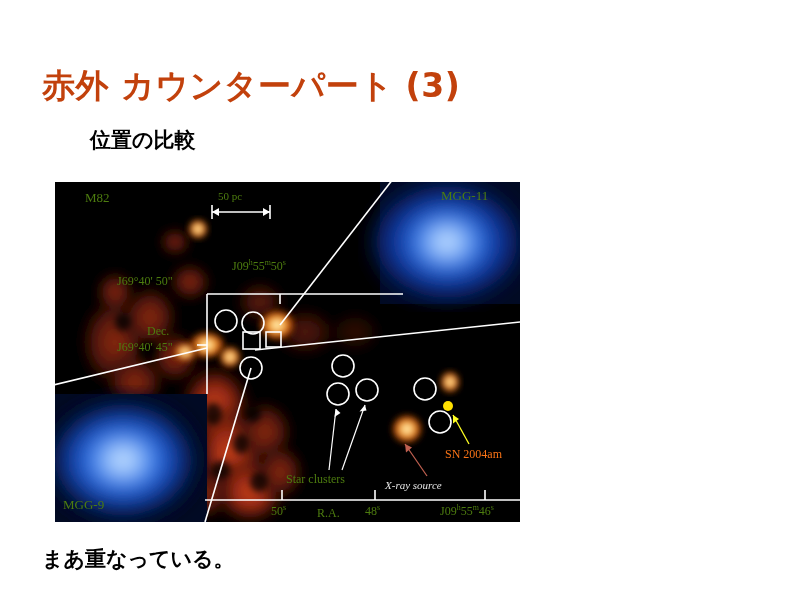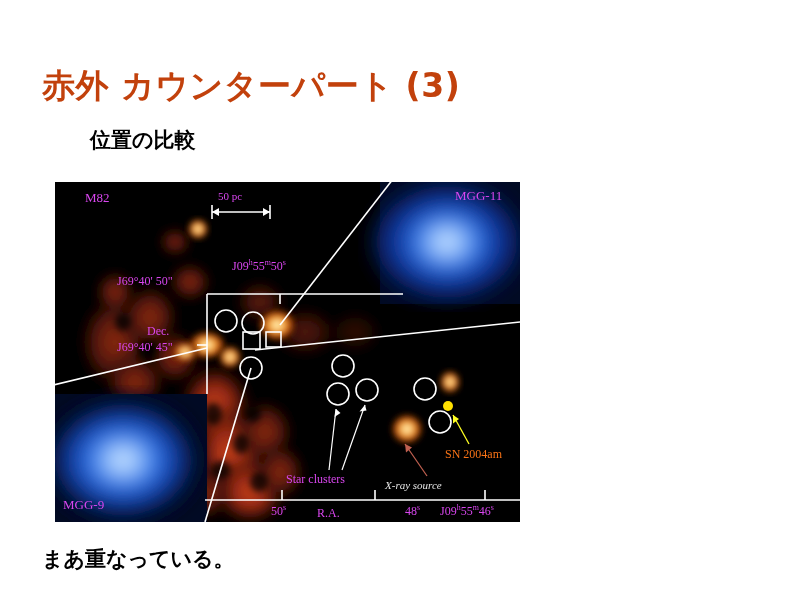--- a/index.html
+++ b/index.html
@@ -50,21 +50,21 @@
     left: 55px; top: 182px;
     width: 465px; height: 340px;
     background: #000000;
     overflow: hidden;
   }
   #figure svg { display:block; }
 
   .fig-label {
     position: absolute;
     font-family: "Liberation Serif", "DejaVu Serif", serif;
-    color: #d946ef;
+    color: #4d7c0f;
     white-space: nowrap;
     pointer-events: none;
   }
   .fig-label sup { font-size: 0.66em; vertical-align: super; }
 
   .lbl-corner   { font-size: 13px; }
   .lbl-coord    { font-size: 12px; }
   .lbl-scale    { font-size: 11px; }
   .lbl-axis     { font-size: 12px; }
   .lbl-note     { font-size: 12px; }
@@ -234,21 +234,21 @@
 
     <g>
       <circle cx="393" cy="224" r="5" fill="#ffe000"></circle>
       <line x1="398" y1="233" x2="414" y2="262" stroke="#ffff22" stroke-width="1.3"></line>
       <path d="M398,233 l0,8.5 l6,-4.5 z" fill="#ffff22"></path>
     </g>
   </svg>
 
   <div class="fig-label lbl-corner" style="left:30px;  top:8px;">M82</div>
 
-  <div class="fig-label lbl-corner" style="left:386px; top:6px;margin-left:14px;">MGG-11</div>
+  <div class="fig-label lbl-corner" style="left:386px; top:6px;">MGG-11</div>
 
   <div class="fig-label lbl-corner" style="left:8px;   top:315px;">MGG-9</div>
 
   <div class="fig-label lbl-scale" style="left:163px; top:8px;">50 pc</div>
 
   <div class="fig-label lbl-coord" style="left:62px;  top:92px;">J69°40' 50"</div>
 
   <div class="fig-label lbl-coord" style="left:92px;  top:142px;">Dec.</div>
 
   <div class="fig-label lbl-coord" style="left:62px;  top:158px;">J69°40' 45"</div>
@@ -262,21 +262,21 @@
   <div class="fig-label lbl-xray" style="left:330px; top:297px;">X-ray source</div>
 
   <div class="fig-label lbl-sn" style="left:390px; top:265px;">SN 2004am</div>
 
   <div class="fig-label lbl-axis" style="left:216px; top:321px;">
     <span>50</span><sup>s</sup>
   </div>
 
   <div class="fig-label lbl-axis" style="left:262px; top:324px;">R.A.</div>
 
-  <div class="fig-label lbl-axis" style="left:310px; top:321px;margin-left:40px;">
+  <div class="fig-label lbl-axis" style="left:310px; top:321px;">
     <span>48</span><sup>s</sup>
   </div>
 
   <div class="fig-label lbl-axis" style="left:385px; top:321px;">
     <span>J09</span><sup>h</sup><span>55</span><sup>m</sup><span>46</span><sup>s</sup>
   </div>
 
 </div>
 
 </body></html>

